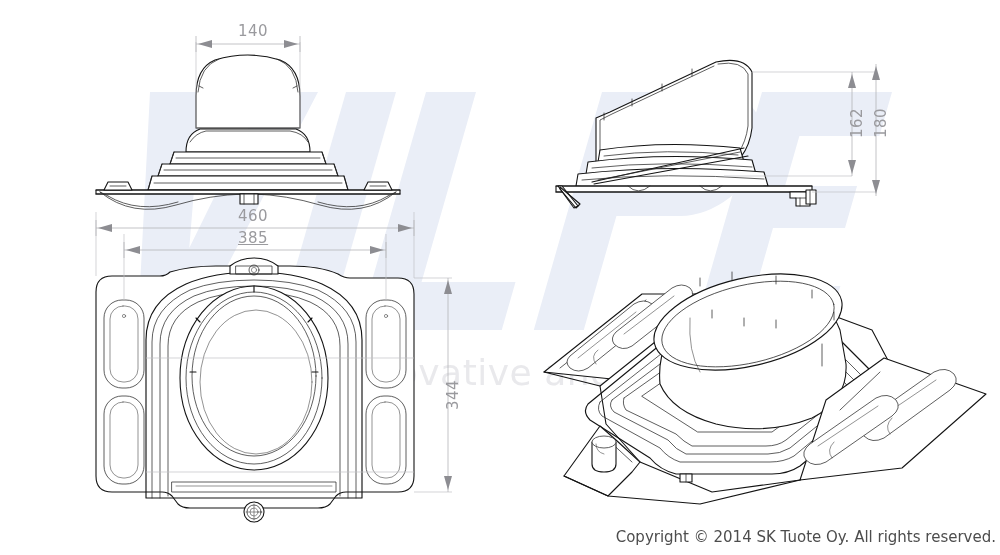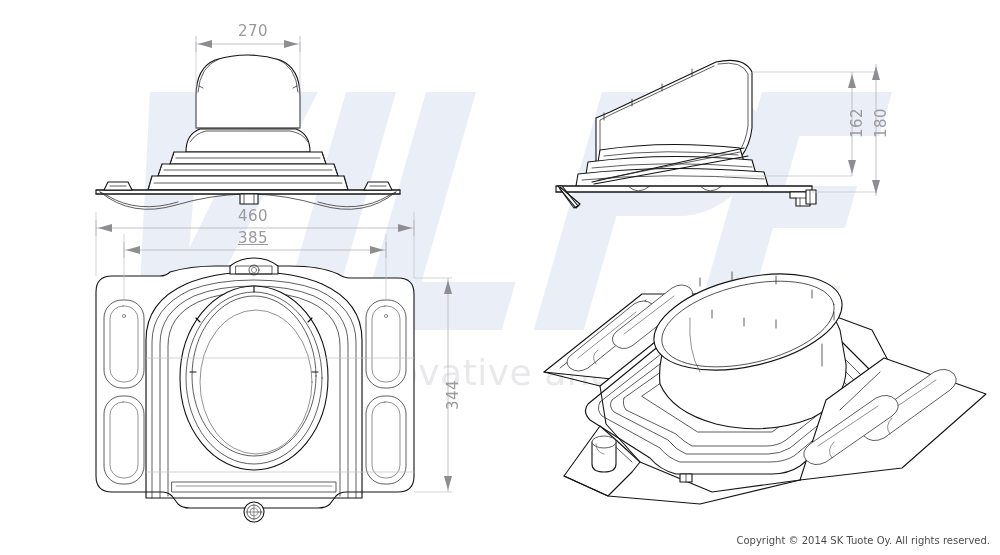--- a/index.html
+++ b/index.html
@@ -7,21 +7,21 @@
        font-family:"DejaVu Sans","Liberation Sans",sans-serif;}
   #stage{position:absolute;left:0;top:0;width:1000px;height:555px;background:#fff;}
   .layer{position:absolute;left:0;top:0;width:1000px;height:555px;}
   #wm-layer{z-index:1;}
   #tag-layer{z-index:2;}
   #draw-layer{z-index:3;}
   #text-layer{z-index:4;}
   .dim-text{position:absolute;color:#9a9a9e;font-size:15px;letter-spacing:.5px;
             white-space:nowrap;font-family:"DejaVu Sans","Liberation Sans",sans-serif;}
   .dim-vert{transform-origin:0 0;transform:rotate(-90deg);}
-  #copyright{position:absolute;right:10px;bottom:9px;color:#4d4d4d;font-size:10px;
+  #copyright{position:absolute;right:4px;bottom:9px;color:#4d4d4d;font-size:15px;
              white-space:nowrap;font-family:"DejaVu Sans","Liberation Sans",sans-serif;}
   #tagline{position:absolute;left:338px;top:352px;color:#e9e9ec;font-size:36px;
            letter-spacing:.5px;white-space:nowrap;
            font-family:"DejaVu Sans","Liberation Sans",sans-serif;}
 </style>
 </head>
 <body>
 
 <div id="stage">
 
@@ -313,21 +313,21 @@
       <polygon class="ar" points="384,250 370,246 370,254"></polygon>
 
       <path class="dm" d="M448,278 L448,492"></path>
       <polygon class="ar" points="448,280 444,294 452,294"></polygon>
       <polygon class="ar" points="448,490 444,476 452,476"></polygon>
     </g>
   </svg>
 
   <div class="layer" id="text-layer">
 
-    <div class="dim-text" style="left:238px;top:22px;">270</div>
+    <div class="dim-text" style="left:238px;top:22px;">140</div>
 
     <div class="dim-text dim-vert" style="left:848px;top:138px;">162</div>
 
     <div class="dim-text dim-vert" style="left:872px;top:138px;">180</div>
 
     <div class="dim-text" style="left:238px;top:207px;text-align:right;">460</div>
 
     <div class="dim-text" style="left:238px;top:229px;text-decoration:underline;">385</div>
 
     <div class="dim-text dim-vert" style="left:444px;top:410px;">344</div>

